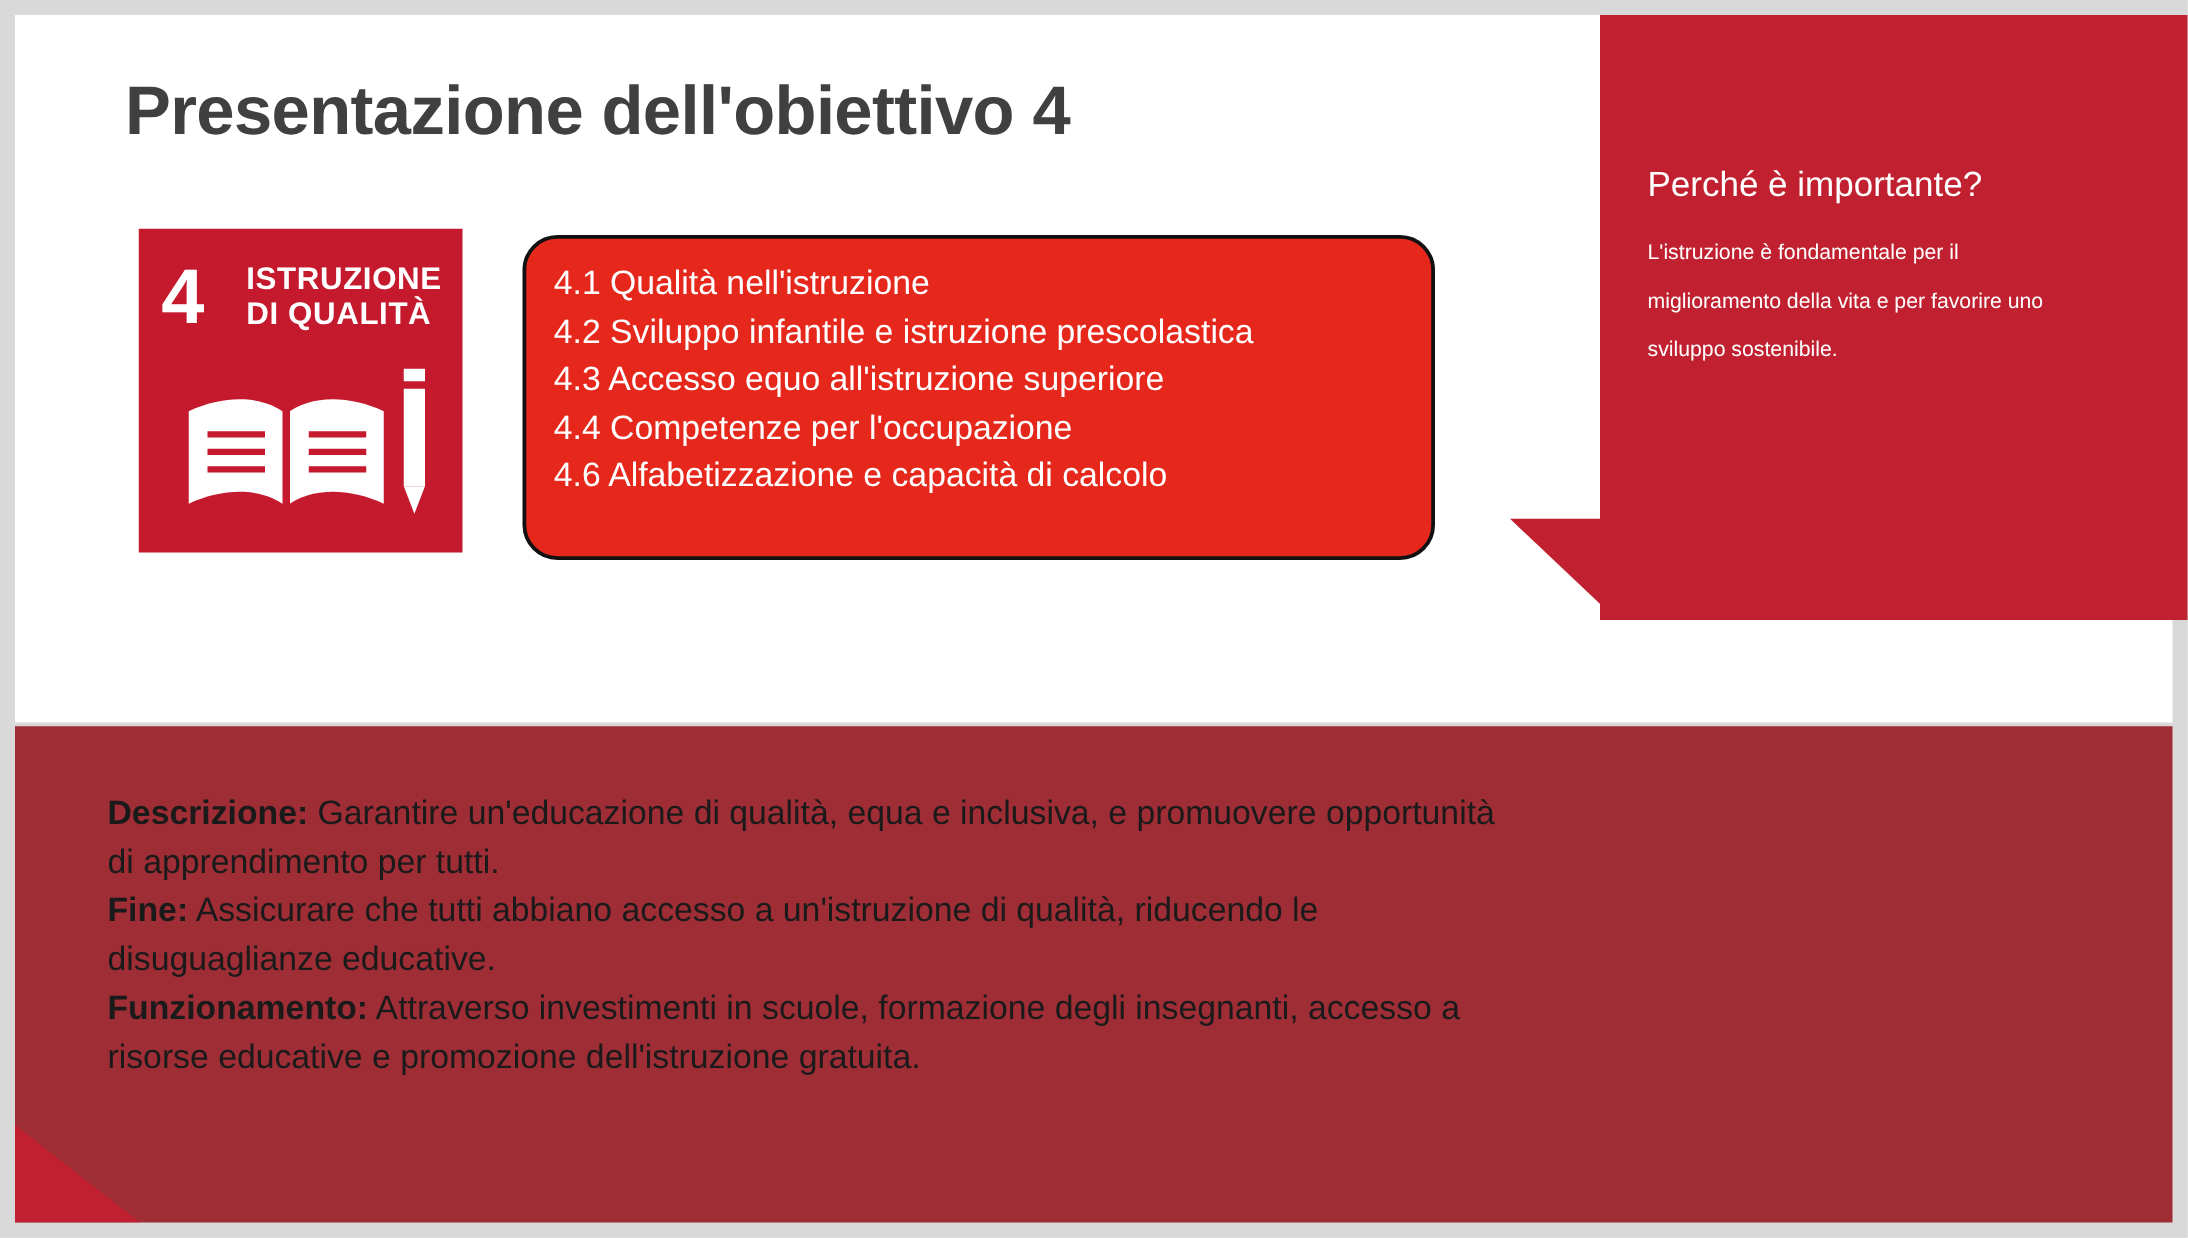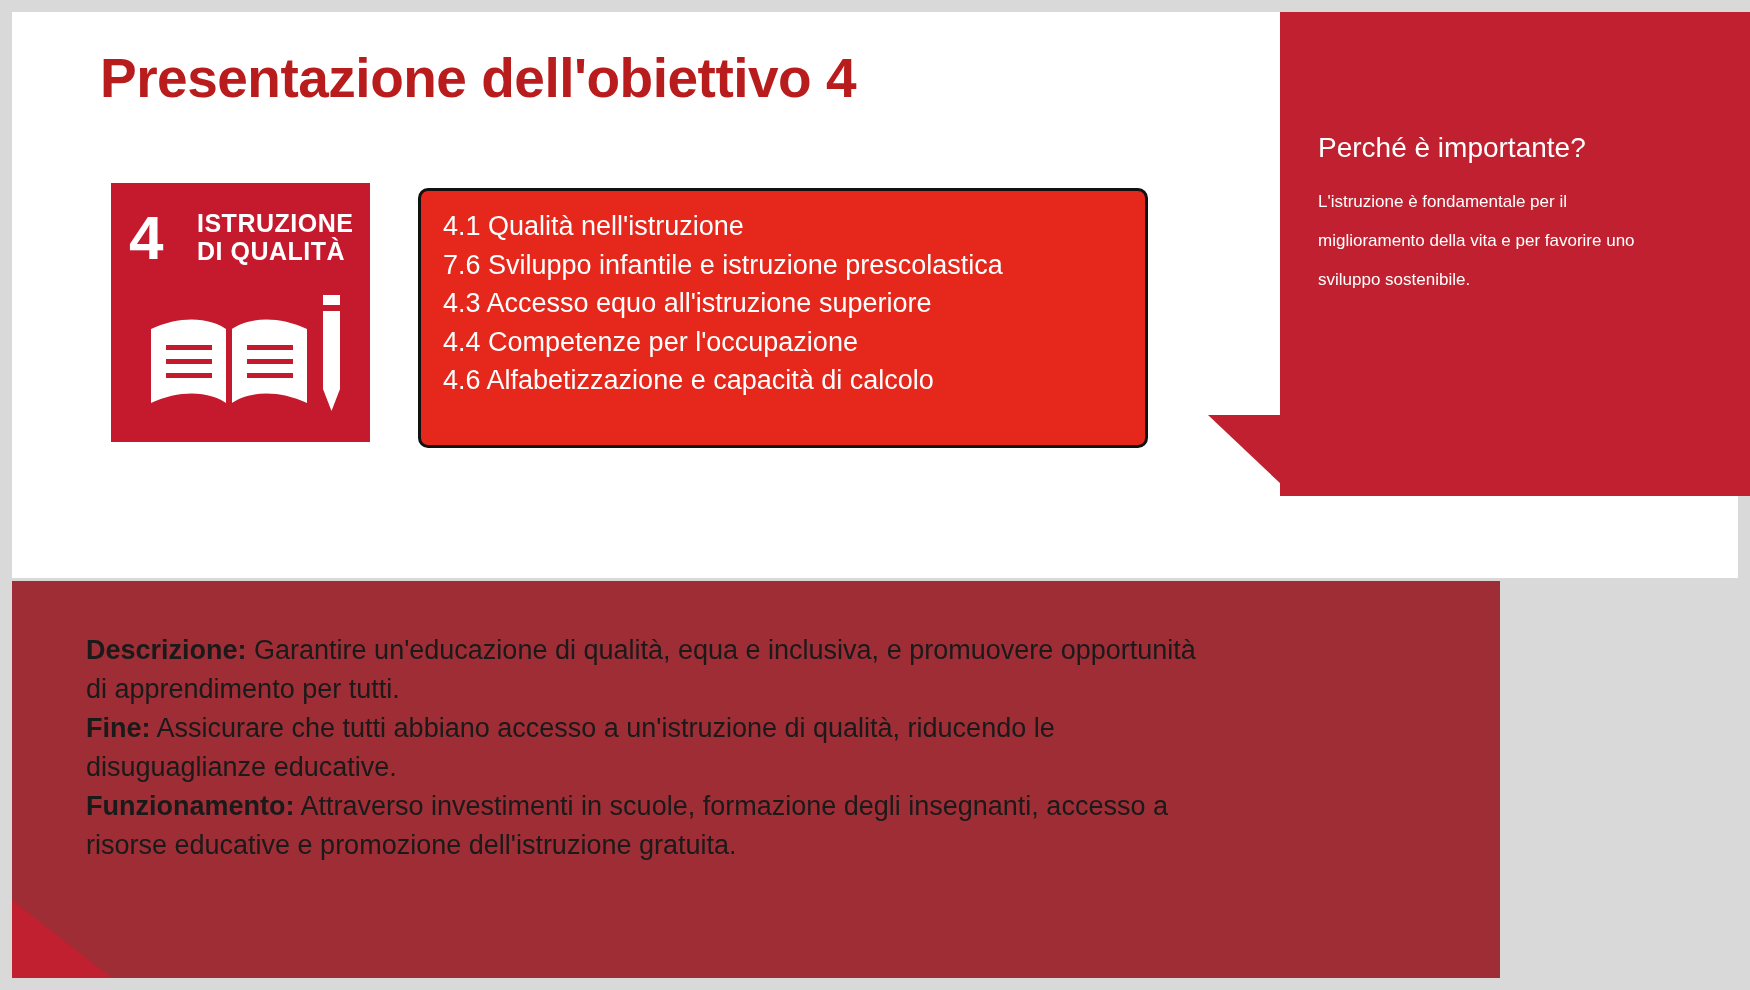--- a/index.html
+++ b/index.html
@@ -30,24 +30,24 @@
     top: 12px;
     width: 1726px;
     height: 566px;
     background: #ffffff;
   }
 
   
   .slide-title {
     position: absolute;
     left: 100px;
-    top: 46px;
+    top: 56px;
     font-size: 55px;
     font-weight: bold;
-    color: #b91c1c;
+    color: #404040;
     letter-spacing: -0.5px;
     white-space: nowrap;
   }
 
   
   .sdg-logo {
     position: absolute;
     left: 111px;
     top: 183px;
     width: 259px;
@@ -84,21 +84,21 @@
 
   
   .targets-box {
     position: absolute;
     left: 418px;
     top: 188px;
     width: 730px;
     height: 260px;
     background: #e5281b;
     border: 3px solid #111111;
-    border-radius: 10px;
+    border-radius: 28px;
     box-sizing: border-box;
     padding: 16px 22px 0 22px;
   }
   .target-line {
     color: #ffffff;
     font-size: 27px;
     line-height: 38.5px;
     white-space: nowrap;
   }
 
@@ -137,21 +137,21 @@
     font-size: 17px;
     line-height: 39px;
     color: #ffffff;
   }
 
   
   .bottom-panel {
     position: absolute;
     left: 12px;
     top: 581px;
-    width: 1488px;
+    width: 1726px;
     height: 397px;
     background: #9e2d35;
     overflow: hidden;
   }
   .bottom-accent {
     position: absolute;
     left: 0;
     bottom: 0;
     width: 0;
     height: 0;
@@ -202,21 +202,21 @@
       <rect x="136" y="86" width="46" height="5" fill="#c5192d"></rect>
 
       <rect x="212" y="24" width="17" height="78" fill="#ffffff"></rect>
       <polygon points="212,102 229,102 220.5,124" fill="#ffffff"></polygon>
       <rect x="212" y="8" width="17" height="10" fill="#ffffff"></rect>
     </svg>
   </div>
 
   <div class="targets-box">
     <div class="target-line">4.1 Qualità nell'istruzione</div>
-    <div class="target-line">7.6 Sviluppo infantile e istruzione prescolastica</div>
+    <div class="target-line">4.2 Sviluppo infantile e istruzione prescolastica</div>
     <div class="target-line">4.3 Accesso equo all'istruzione superiore</div>
     <div class="target-line">4.4 Competenze per l'occupazione</div>
     <div class="target-line">4.6 Alfabetizzazione e capacità di calcolo</div>
   </div>
 
   <div class="why-box"></div>
   <div class="why-tail"></div>
   <div class="why-title">Perché è importante?</div>
   <div class="why-body">L'istruzione è fondamentale per il miglioramento della vita e per favorire uno sviluppo sostenibile.</div>
 

